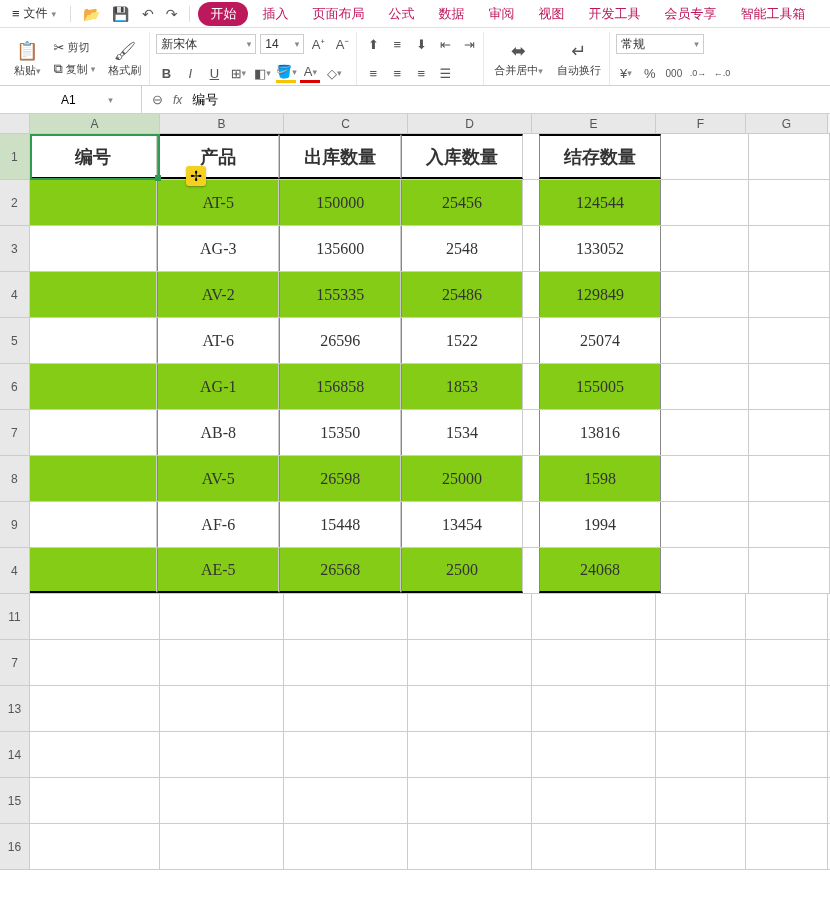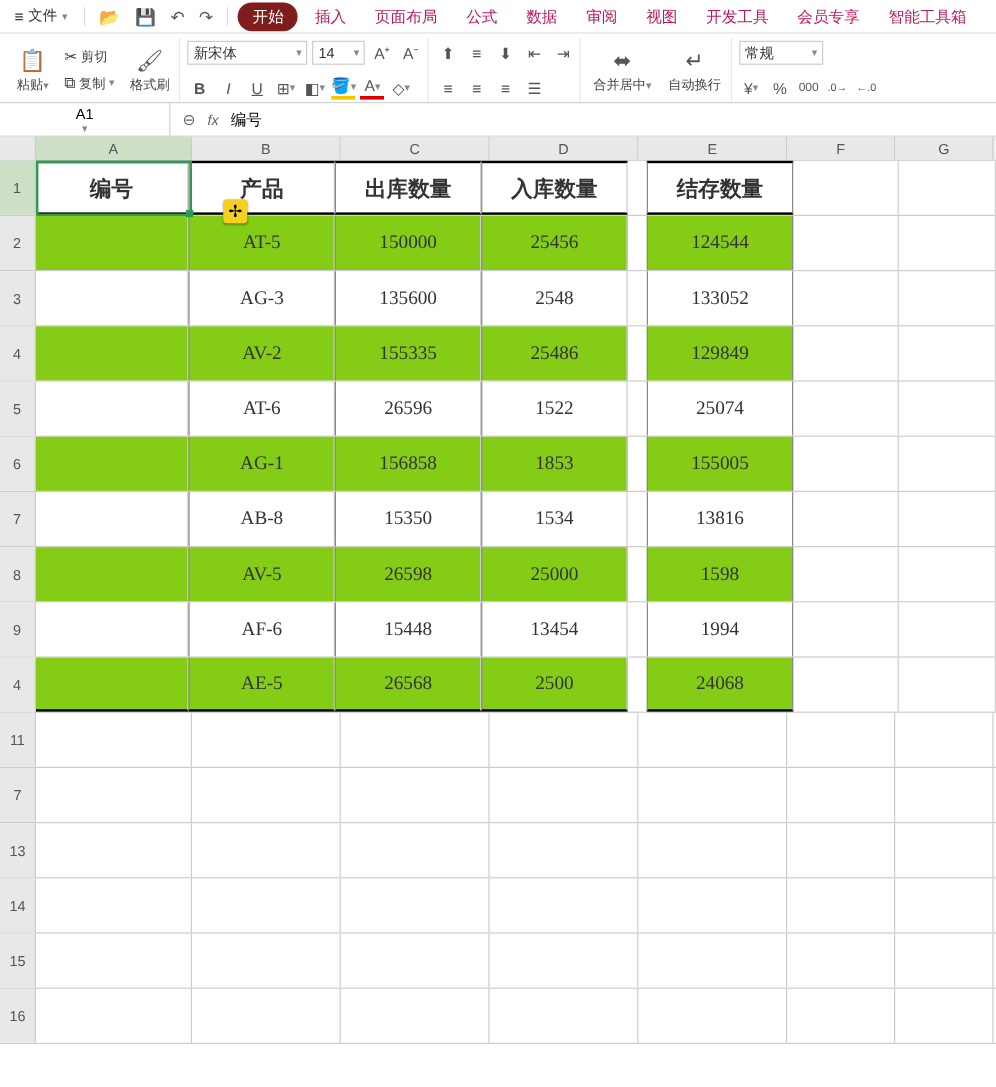--- a/index.html
+++ b/index.html
@@ -5,21 +5,21 @@
 * { box-sizing: border-box; margin: 0; padding: 0; font-family: "Microsoft YaHei", "SimSun", sans-serif; }
 body { background: #fff; width: 830px; height: 906px; overflow: hidden; font-size: 12px; color: #333; }
 
 
 .menubar { display: flex; align-items: center; height: 28px; padding: 0 6px; gap: 4px; border-bottom: 1px solid #e0e0e0; }
 .menubar .file-btn { display: flex; align-items: center; gap: 4px; padding: 2px 6px; cursor: pointer; }
 .menubar .file-btn .bars { font-size: 13px; }
 .menubar .sep { width: 1px; height: 16px; background: #ddd; margin: 0 4px; }
 .menubar .icon-btn { padding: 2px 4px; cursor: pointer; color: #555; font-size: 14px; }
 .menubar .tab { padding: 3px 10px; cursor: pointer; font-size: 13px; color: #be185d; }
-.menubar .tab.active { background: #7f1d1d; color: #fff; border-radius: 12px; padding: 3px 12px; }
+.menubar .tab.active { background: #be185d; color: #fff; border-radius: 12px; padding: 3px 12px; }
 
 
 .ribbon { display: flex; align-items: stretch; height: 58px; border-bottom: 1px solid #d0d0d0; padding: 4px 6px 0 6px; gap: 2px; }
 .ribbon-group { display: flex; flex-direction: column; justify-content: space-between; padding: 0 4px; border-right: 1px solid #e8e8e8; }
 .ribbon-group:last-child { border-right: none; }
 .rg-row { display: flex; align-items: center; gap: 4px; height: 24px; }
 .rg-stack { display: flex; flex-direction: column; align-items: center; justify-content: center; gap: 1px; padding: 0 4px; cursor: pointer; }
 .rg-stack .big-ic { font-size: 18px; color: #555; }
 .rg-stack .lbl { font-size: 11px; color: #444; }
 .small-btn { display: flex; align-items: center; gap: 3px; padding: 1px 3px; cursor: pointer; font-size: 11px; color: #444; }
@@ -29,21 +29,21 @@
 .caret { font-size: 9px; color: #888; }
 .tool-ic { width: 20px; height: 20px; display: inline-flex; align-items: center; justify-content: center; font-size: 13px; color: #555; cursor: pointer; }
 .tool-ic.bold { font-weight: bold; }
 .tool-ic.italic { font-style: italic; }
 .tool-ic.underline { text-decoration: underline; }
 .color-bar { border-bottom: 3px solid #f5c400; }
 .color-bar-red { border-bottom: 3px solid #d00; }
 
 
 .formula-bar { display: flex; align-items: center; height: 28px; border-bottom: 1px solid #d0d0d0; }
-.namebox { width: 142px; border-right: 1px solid #d0d0d0; display: flex; align-items: center; justify-content: center; height: 100%; flex-direction: column; }
+.namebox { width: 142px; border-right: 1px solid #d0d0d0; display: flex; align-items: center; justify-content: center; height: 100%; }
 .namebox input { border: none; width: 80px; text-align: center; font-size: 12px; outline: none; }
 .fx-area { display: flex; align-items: center; gap: 10px; padding: 0 10px; flex: 1; }
 .fx-area .fx-ic { font-size: 13px; color: #666; cursor: pointer; }
 .fx-area .fx-label { font-style: italic; color: #666; }
 .fx-area input { border: none; outline: none; font-size: 13px; flex: 1; }
 
 
 .grid-wrap { position: relative; }
 .col-headers { display: flex; height: 20px; background: #f3f3f3; border-bottom: 1px solid #ccc; }
 .corner { width: 30px; border-right: 1px solid #ccc; background: #e8e8e8; }
@@ -170,21 +170,21 @@
       </div>
       <div class="rg-stack">
         <span class="big-ic">↵</span>
         <span class="lbl">自动换行</span>
       </div>
     </div>
   </div>
 
   <div class="ribbon-group" style="border-right:none;">
     <div class="rg-row">
-      <div class="font-select" style="width:70px;">
+      <div class="font-select" style="width:88px;">
           <span>常规</span>
           <span class="caret">▾</span>
         </div>
     </div>
     <div class="rg-row">
       <span class="tool-ic">¥<span class="caret">▾</span></span>
       <span class="tool-ic">%</span>
       <span class="tool-ic" style="font-size:10px;">000</span>
       <span class="tool-ic" style="font-size:9px;">.0→</span>
       <span class="tool-ic" style="font-size:9px;">←.0</span>

